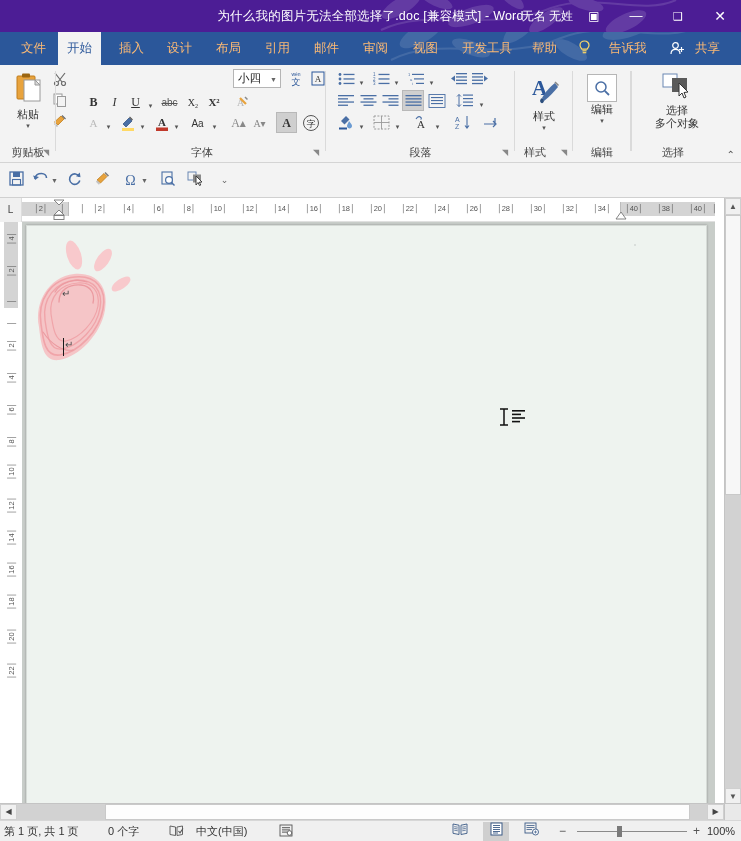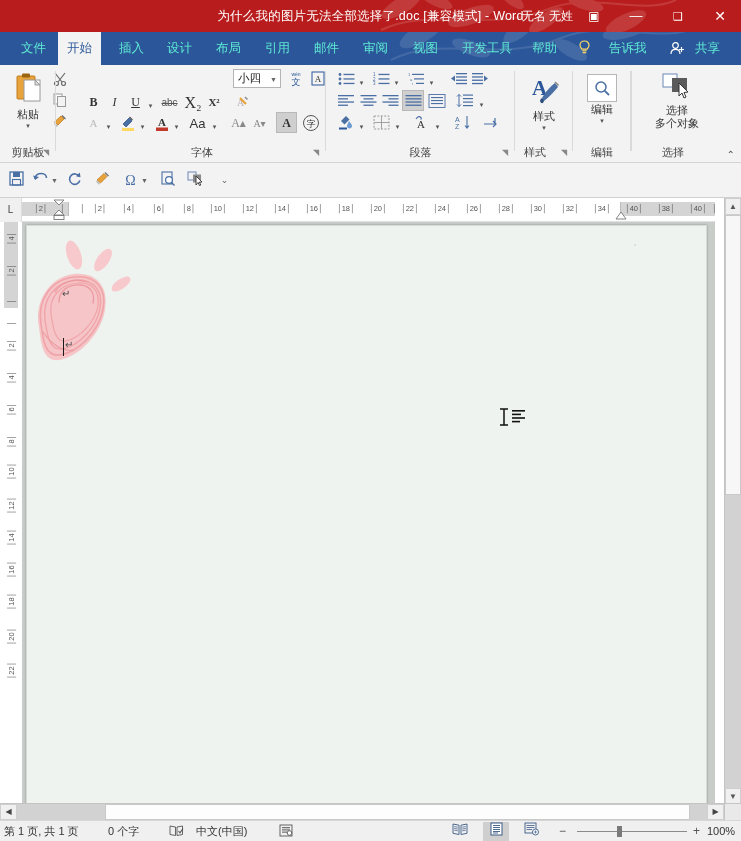--- a/index.html
+++ b/index.html
@@ -7,21 +7,21 @@
     width: 741px; height: 841px;
     overflow: hidden;
     font-family: "Liberation Sans", "DejaVu Sans", sans-serif;
     background: #fff;
   }
   #app { position: relative; width: 741px; height: 841px; }
 
   
   .titlebar {
     position: absolute; top: 0; left: 0; width: 741px; height: 32px;
-    background: #b91c1c;
+    background: #4c1d95;
     overflow: hidden;
   }
   .titlebar .deco {
     position: absolute; top: -14px; right: 60px; width: 340px; height: 60px;
     opacity: .13; pointer-events: none;
   }
   .title-text {
     position: absolute; left: 0; top: 0; width: 741px; height: 32px;
     line-height: 32px; text-align: center;
     color: #ffffff; font-size: 12.5px; letter-spacing: .2px;
@@ -45,21 +45,21 @@
   .tabbar {
     position: absolute; top: 32px; left: 0; width: 741px; height: 33px;
     background: #2b579a; overflow: hidden;
   }
   .tabbar .deco2 {
     position: absolute; top: -22px; right: 40px; width: 330px; height: 64px;
     opacity: .11; pointer-events: none;
   }
   .tab {
     position: absolute; top: 0; height: 33px; line-height: 33px;
-    color: #5eead4; font-size: 12.5px; padding: 0 9px; white-space: nowrap;
+    color: #fdba74; font-size: 12.5px; padding: 0 9px; white-space: nowrap;
     cursor: default;
   }
   .tab.active { background: #f3f3f3; color: #2b579a; }
   .tellme-icon {
     position: absolute; top: 0; height: 33px; line-height: 33px;
     color: #ffd966; font-size: 14px;
   }
   .share-icon {
     position: absolute; top: 0; height: 33px; line-height: 33px;
     color: #fff; font-size: 13px;
@@ -342,21 +342,21 @@
           <rect x="2" y="2" width="12" height="13" fill="none" stroke="#2b579a" stroke-width="1"></rect>
           <text x="8" y="12" font-size="9" fill="#333" text-anchor="middle" font-family="'Liberation Serif',serif">A</text>
         </svg>
       </div>
 
       <div class="btn-sq" style="left:6px; top:27px; width:19px; height:19px; line-height:19px; font-weight:bold; font-size:12px; font-family:'Liberation Serif',serif">B</div>
       <div class="btn-sq" style="left:27px; top:27px; width:19px; height:19px; line-height:19px; font-style:italic; font-size:12px; font-family:'Liberation Serif',serif">I</div>
       <div class="btn-sq" style="left:48px; top:27px; width:19px; height:19px; line-height:19px; text-decoration:underline; font-size:12px; font-family:'Liberation Serif',serif">U</div>
       <div class="btn-sq" style="left:67px; top:27px; width:11px; height:19px; line-height:19px"><span class="caret">▾</span></div>
       <div class="btn-sq" style="left:80px; top:27px; width:23px; height:19px; line-height:19px; font-size:10px; text-decoration:line-through; color:#555">abc</div>
-      <div class="btn-sq" style="left:105px; top:27px; width:20px; height:19px; line-height:19px; font-size:16px; font-weight:normal; font-family:'Liberation Serif',serif">X₂</div>
+      <div class="btn-sq" style="left:105px; top:27px; width:20px; height:19px; line-height:19px; font-size:10px; font-weight:normal; font-family:'Liberation Serif',serif">X₂</div>
       <div class="btn-sq" style="left:126px; top:27px; width:20px; height:19px; line-height:19px; font-size:11px; font-weight:bold; font-family:'Liberation Serif',serif">X²</div>
       <div class="btn-sq" style="left:152px; top:27px; width:21px; height:19px">
         <svg width="16" height="15" viewBox="0 0 16 15" style="margin-top:2px">
           <text x="4" y="11" font-size="10" fill="#b8b8b8" font-family="'Liberation Serif',serif">A</text>
           <path d="M7 3 L13 9" stroke="#e8a33d" stroke-width="2.2"></path>
           <path d="M12 2 L14.5 4.5" stroke="#8a8a8a" stroke-width="1.5"></path>
         </svg>
       </div>
 
       <div class="btn-sq" style="left:6px; top:48px; width:19px; height:19px; line-height:19px; font-size:11px; color:#bbb; font-family:'Liberation Serif',serif">A</div>
@@ -369,21 +369,21 @@
         </svg>
       </div>
       <div class="btn-sq" style="left:59px; top:48px; width:11px; height:19px; line-height:19px"><span class="caret">▾</span></div>
       <div class="btn-sq" style="left:74px; top:48px; width:19px; height:19px">
         <svg width="16" height="17" viewBox="0 0 16 17" style="margin-top:1px">
           <text x="8" y="11" font-size="11" fill="#333" text-anchor="middle" font-weight="bold" font-family="'Liberation Serif',serif">A</text>
           <rect x="2" y="12.5" width="12" height="3.5" fill="#c0392b"></rect>
         </svg>
       </div>
       <div class="btn-sq" style="left:93px; top:48px; width:11px; height:19px; line-height:19px"><span class="caret">▾</span></div>
-      <div class="btn-sq" style="left:108px; top:48px; width:23px; height:19px; line-height:19px; font-size:13px; color:#333">Aa</div>
+      <div class="btn-sq" style="left:108px; top:48px; width:23px; height:19px; line-height:19px; font-size:10px; color:#333">Aa</div>
       <div class="btn-sq" style="left:131px; top:48px; width:11px; height:19px; line-height:19px"><span class="caret">▾</span></div>
 
       <div class="btn-sq" style="left:150px; top:48px; width:21px; height:19px; line-height:19px; font-size:12px; color:#888; font-family:'Liberation Serif',serif">A▴</div>
       <div class="btn-sq" style="left:171px; top:48px; width:21px; height:19px; line-height:19px; font-size:10px; color:#888; font-family:'Liberation Serif',serif">A▾</div>
       <div class="btn-sq sel" style="left:198px; top:47px; width:21px; height:21px; line-height:21px; font-size:12px; font-weight:bold; font-family:'Liberation Serif',serif">A</div>
       <div class="btn-sq" style="left:221px; top:47px; width:23px; height:21px">
         <svg width="18" height="18" viewBox="0 0 18 18" style="margin-top:1px">
           <circle cx="9" cy="9" r="7.5" fill="none" stroke="#555"></circle>
           <text x="9" y="12.5" font-size="9" fill="#333" text-anchor="middle" font-family="'Liberation Sans',sans-serif">字</text>
         </svg>

